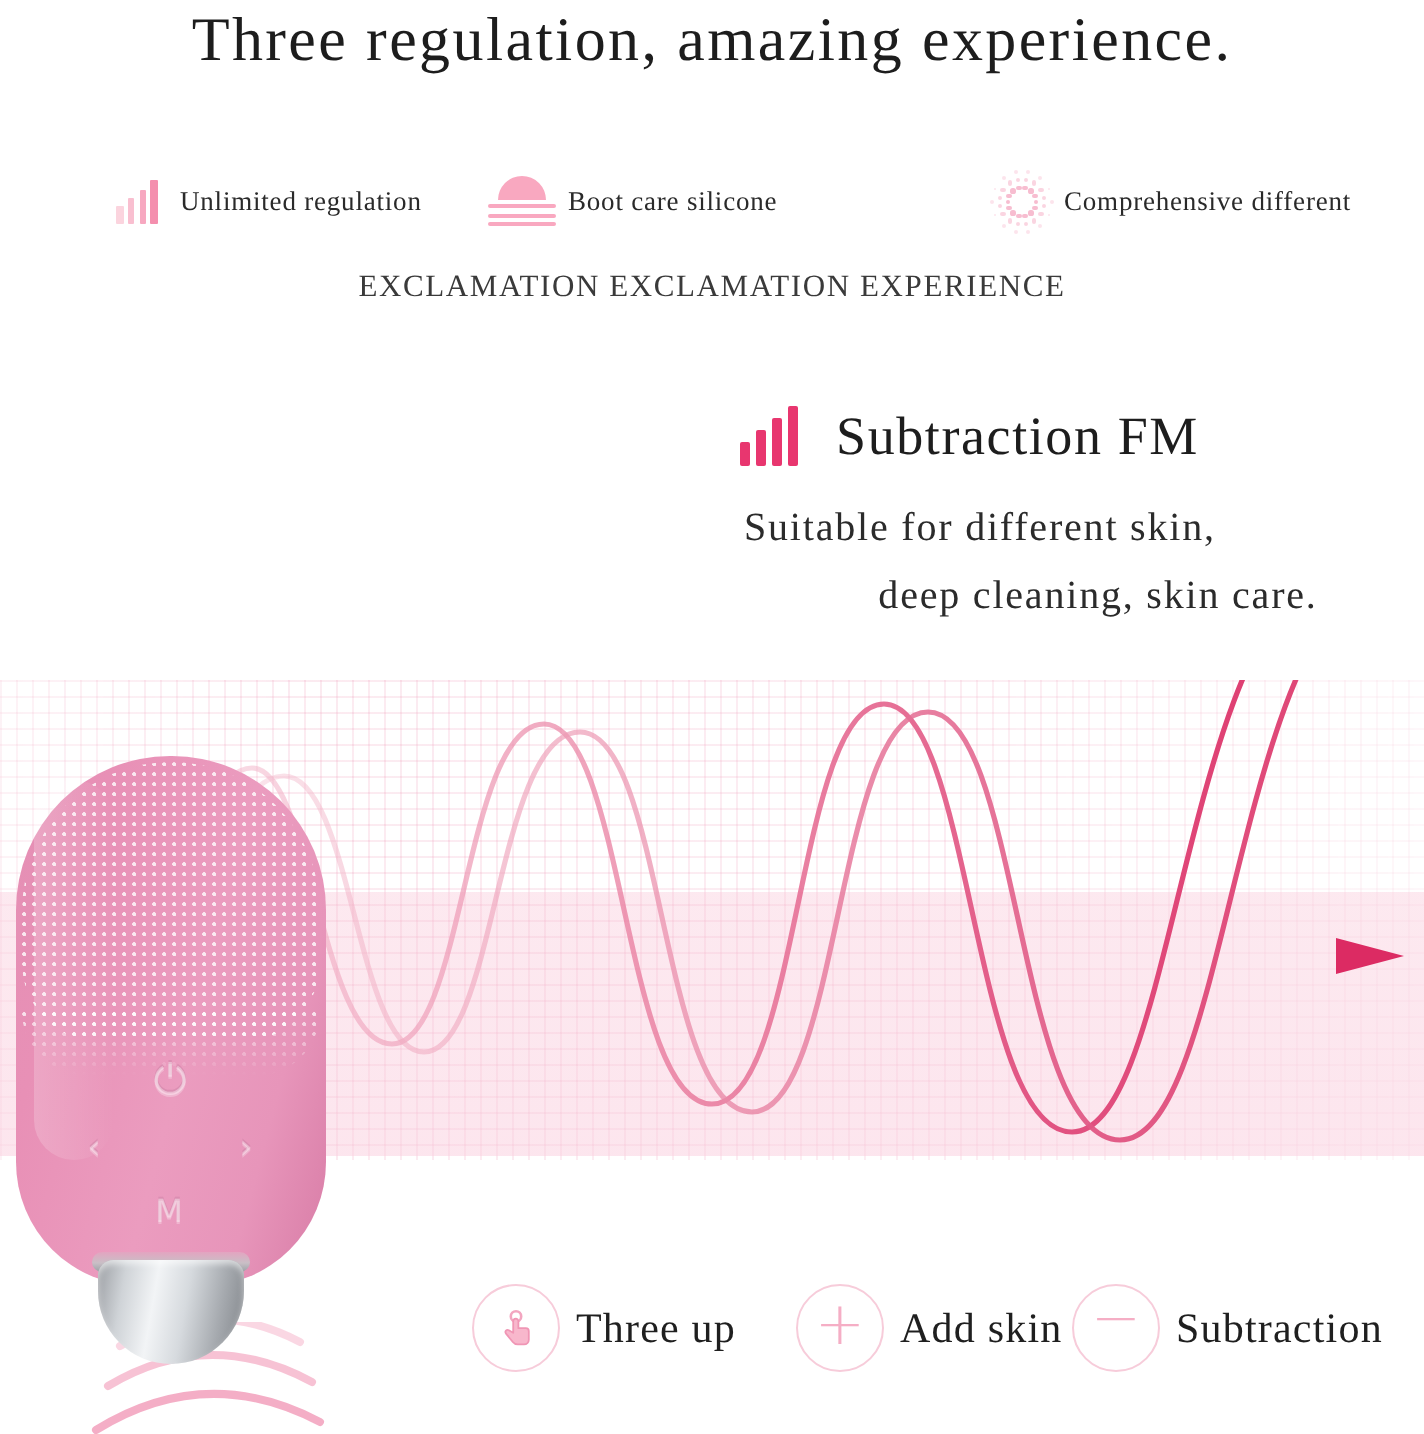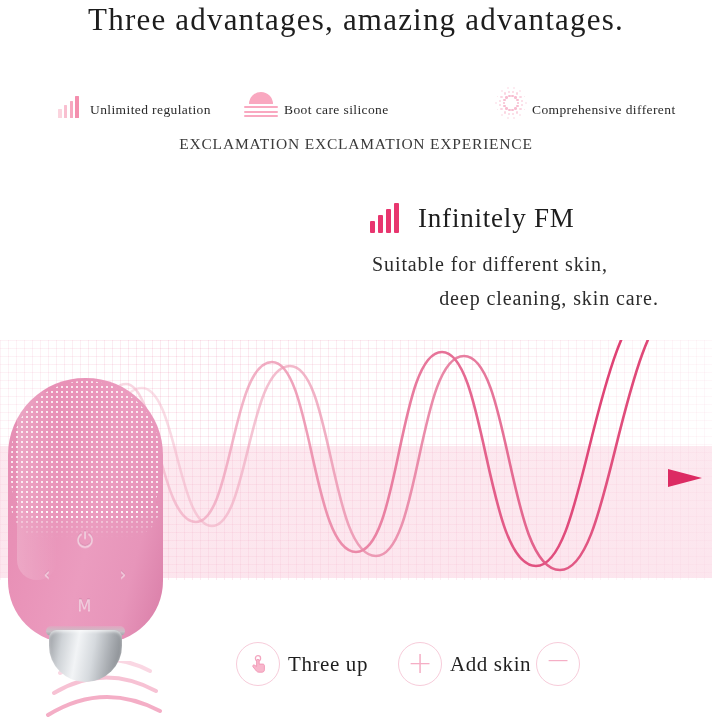--- a/index.html
+++ b/index.html
@@ -34,21 +34,21 @@
   .features {
     position: absolute;
     top: 84px;
     left: 52px;
     width: 660px;
     height: 34px;
   }
   .feature {
     position: absolute;
     display: flex;
-    align-items: flex-end;
+    align-items: center;
     height: 34px;
   }
   .feature .f-label {
     font-family: "Liberation Serif", "DejaVu Serif", serif;
     font-size: 13.5px;
     color: #2a2a2a;
     letter-spacing: 0.4px;
     white-space: nowrap;
     margin-left: 6px;
   }
@@ -341,21 +341,21 @@
     line-height: 1;
   }
   .plus-glyph  { font-size: 30px; margin-top: -2px; }
   .minus-glyph { font-size: 30px; margin-top: -9px; }
 </style>
 </head>
 <body>
 
 <div id="page">
 
-  <div class="headline">Three advantages, amazing advantages.</div>
+  <div class="headline">Three regulation, amazing experience.</div>
 
   <div class="features">
 
     <div class="feature feature-1">
       <span class="icon-bars">
         <i></i>
           <i></i>
           <i></i>
           <i></i>
       </span>
@@ -427,21 +427,21 @@
   <div class="subheading">EXCLAMATION EXCLAMATION EXPERIENCE</div>
 
   <div class="right-block">
     <div class="fm-row">
       <span class="icon-bars-big">
         <i></i>
           <i></i>
           <i></i>
           <i></i>
       </span>
-      <span class="fm-title">Infinitely FM</span>
+      <span class="fm-title">Subtraction FM</span>
     </div>
     <div class="fm-line fm-line-1">Suitable for different skin,</div>
     <div class="fm-line fm-line-2">deep cleaning, skin care.</div>
   </div>
 
   <div class="graph-zone">
     <div class="grid-layer"></div>
     <div class="pink-band"></div>
 
     <svg class="wave-svg" viewBox="0 0 712 240" preserveAspectRatio="none">
@@ -540,17 +540,18 @@
       <span class="leg-circle">
         <span class="plus-glyph">+</span>
       </span>
       <span class="leg-label">Add skin</span>
     </div>
 
     <div class="legend-item legend-3">
       <span class="leg-circle">
         <span class="minus-glyph">−</span>
       </span>
+      <span class="leg-label">Subtraction</span>
     </div>
 
   </div>
 
 </div>
 
 </body></html>

